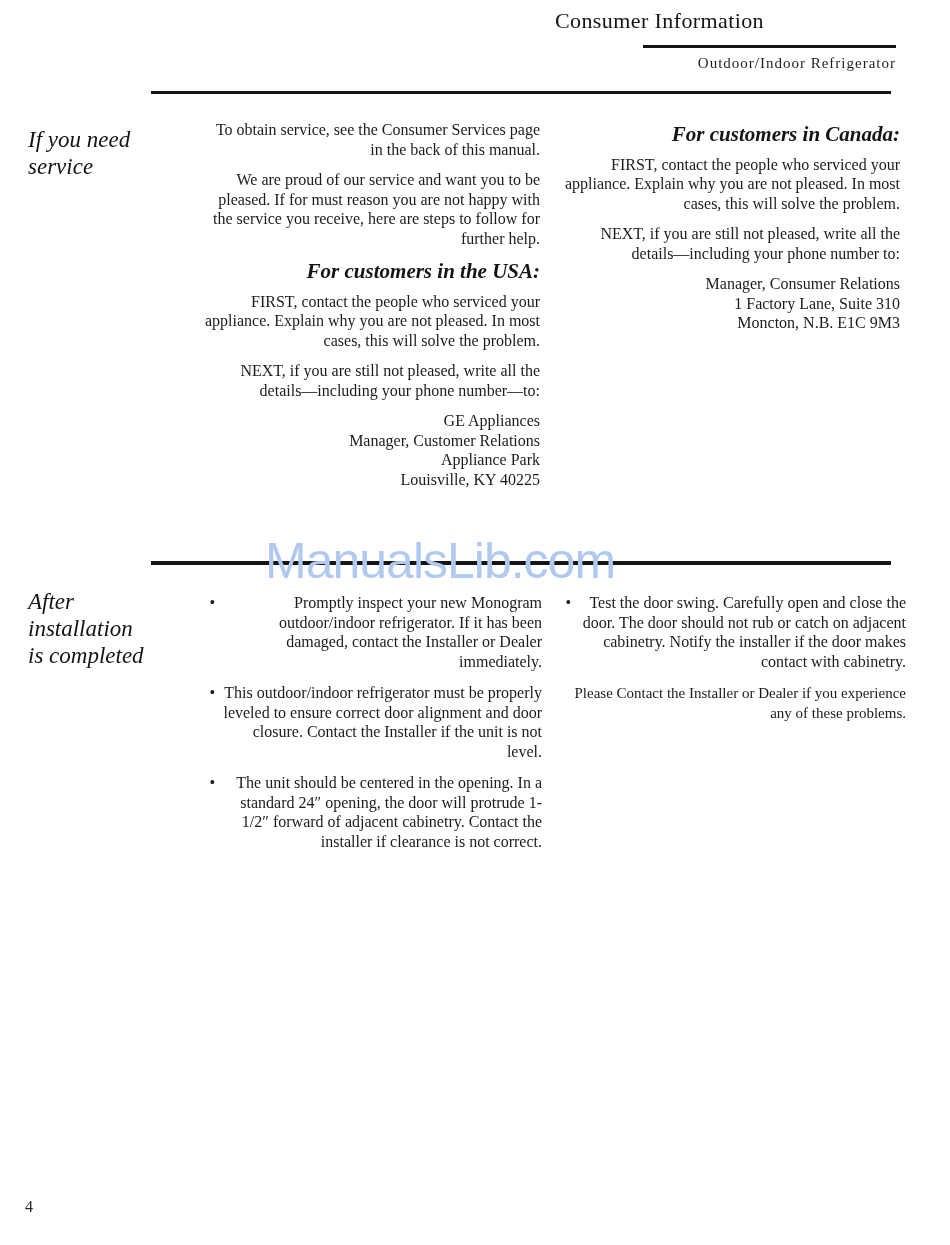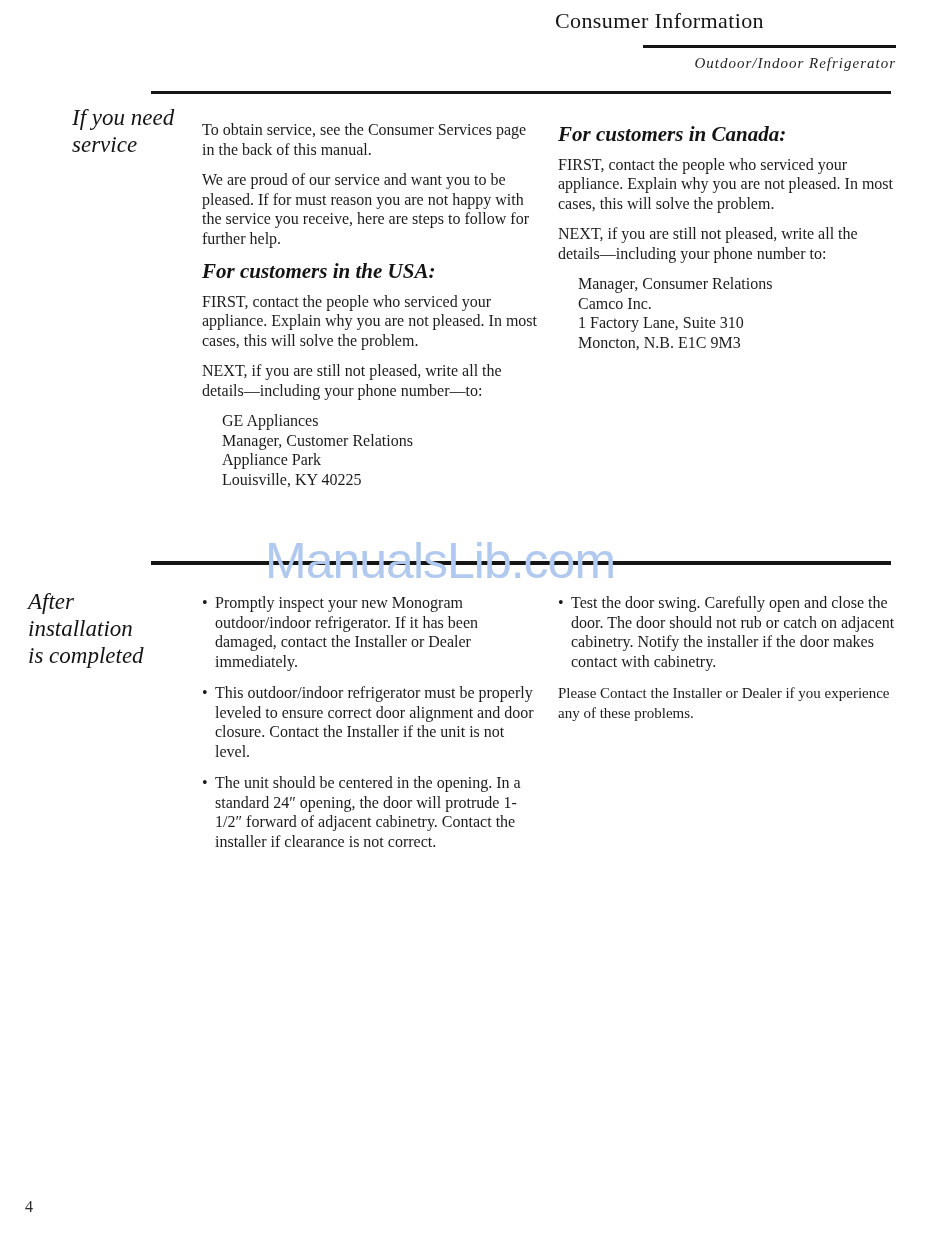--- a/index.html
+++ b/index.html
@@ -9,33 +9,33 @@
   }
   
   .title {
     position:absolute; left:555px; top:8px; margin:0;
     font-size:22px; font-weight:400; letter-spacing:0.4px; color:#141414;
   }
   .rule { position:absolute; background:#151515; }
   .rule-subtitle { left:643px; top:45px; width:253px; height:3px; }
   .subtitle {
     position:absolute; left:560px; top:55px; width:336px; text-align:right;
-    font-style:italic; font-size:15px; letter-spacing:1px; color:#1f1f1f;
+    font-size:15px; letter-spacing:1px; color:#1f1f1f;
   }
   .rule-top { left:151px; top:91px; width:740px; height:3px; }
   
   .side-heading {
     position:absolute; left:28px; width:165px;
     font-style:italic; font-size:23px; line-height:27px;
     white-space:pre-line; color:#141414;
   }
-  .heading-service { top:104px;margin-left:44px; }
+  .heading-service { top:126px; }
   .heading-install { top:588px; }
   
-  .col { position:absolute; font-size:16px; line-height:19.5px; }
+  .col { position:absolute; font-size:16px; line-height:19.5px;text-align:right; }
   .col p { margin:0 0 11px 0; }
   .col-usa { left:202px; top:120px; width:338px; }
   .col-canada { left:558px; top:125px; width:342px; }
   .subhead {
     font-style:italic; font-weight:bold; font-size:21px;
     margin:14px 0 10px 0; color:#141414;
   }
   .col-canada .subhead { margin-top:0; }
   .address { margin-left:20px; margin-bottom:11px; }
   
@@ -80,21 +80,20 @@
       <div>Louisville, KY 40225</div>
     </div>
   </div>
 
   <div class="col col-canada">
     <div class="subhead">For customers in Canada:</div>
     <p>FIRST, contact the people who serviced your appliance. Explain why you are not pleased. In most cases, this will solve the problem.</p>
     <p>NEXT, if you are still not pleased, write all the details—including your phone number to:</p>
     <div class="address">
       <div>Manager, Consumer Relations</div>
-      <div>Camco Inc.</div>
       <div>1 Factory Lane, Suite 310</div>
       <div>Moncton, N.B. E1C 9M3</div>
     </div>
   </div>
 
   <div class="divider"></div>
   <div class="watermark" style="color: rgb(177, 201, 239);">ManualsLib.com</div>
 
   <div class="side-heading heading-install">After
 installation

